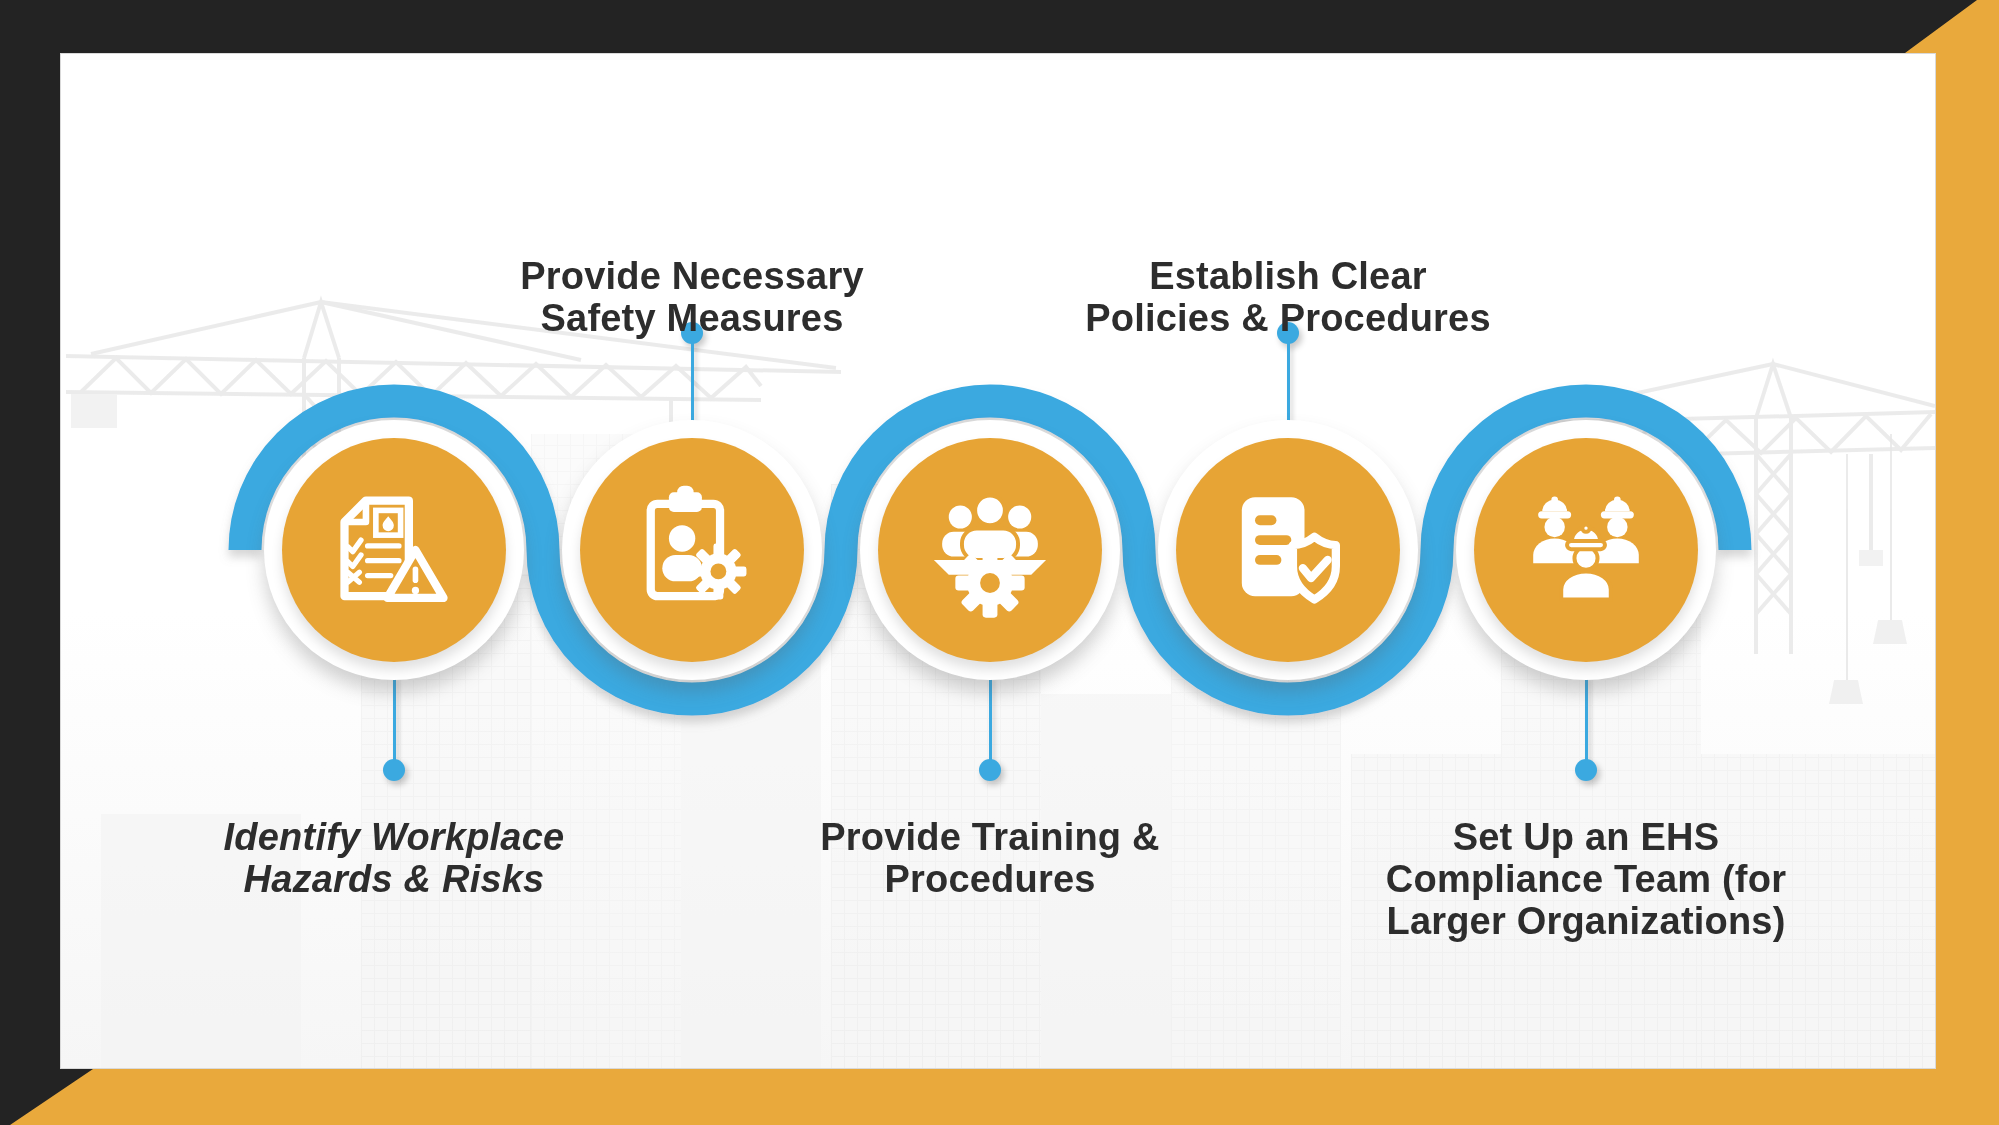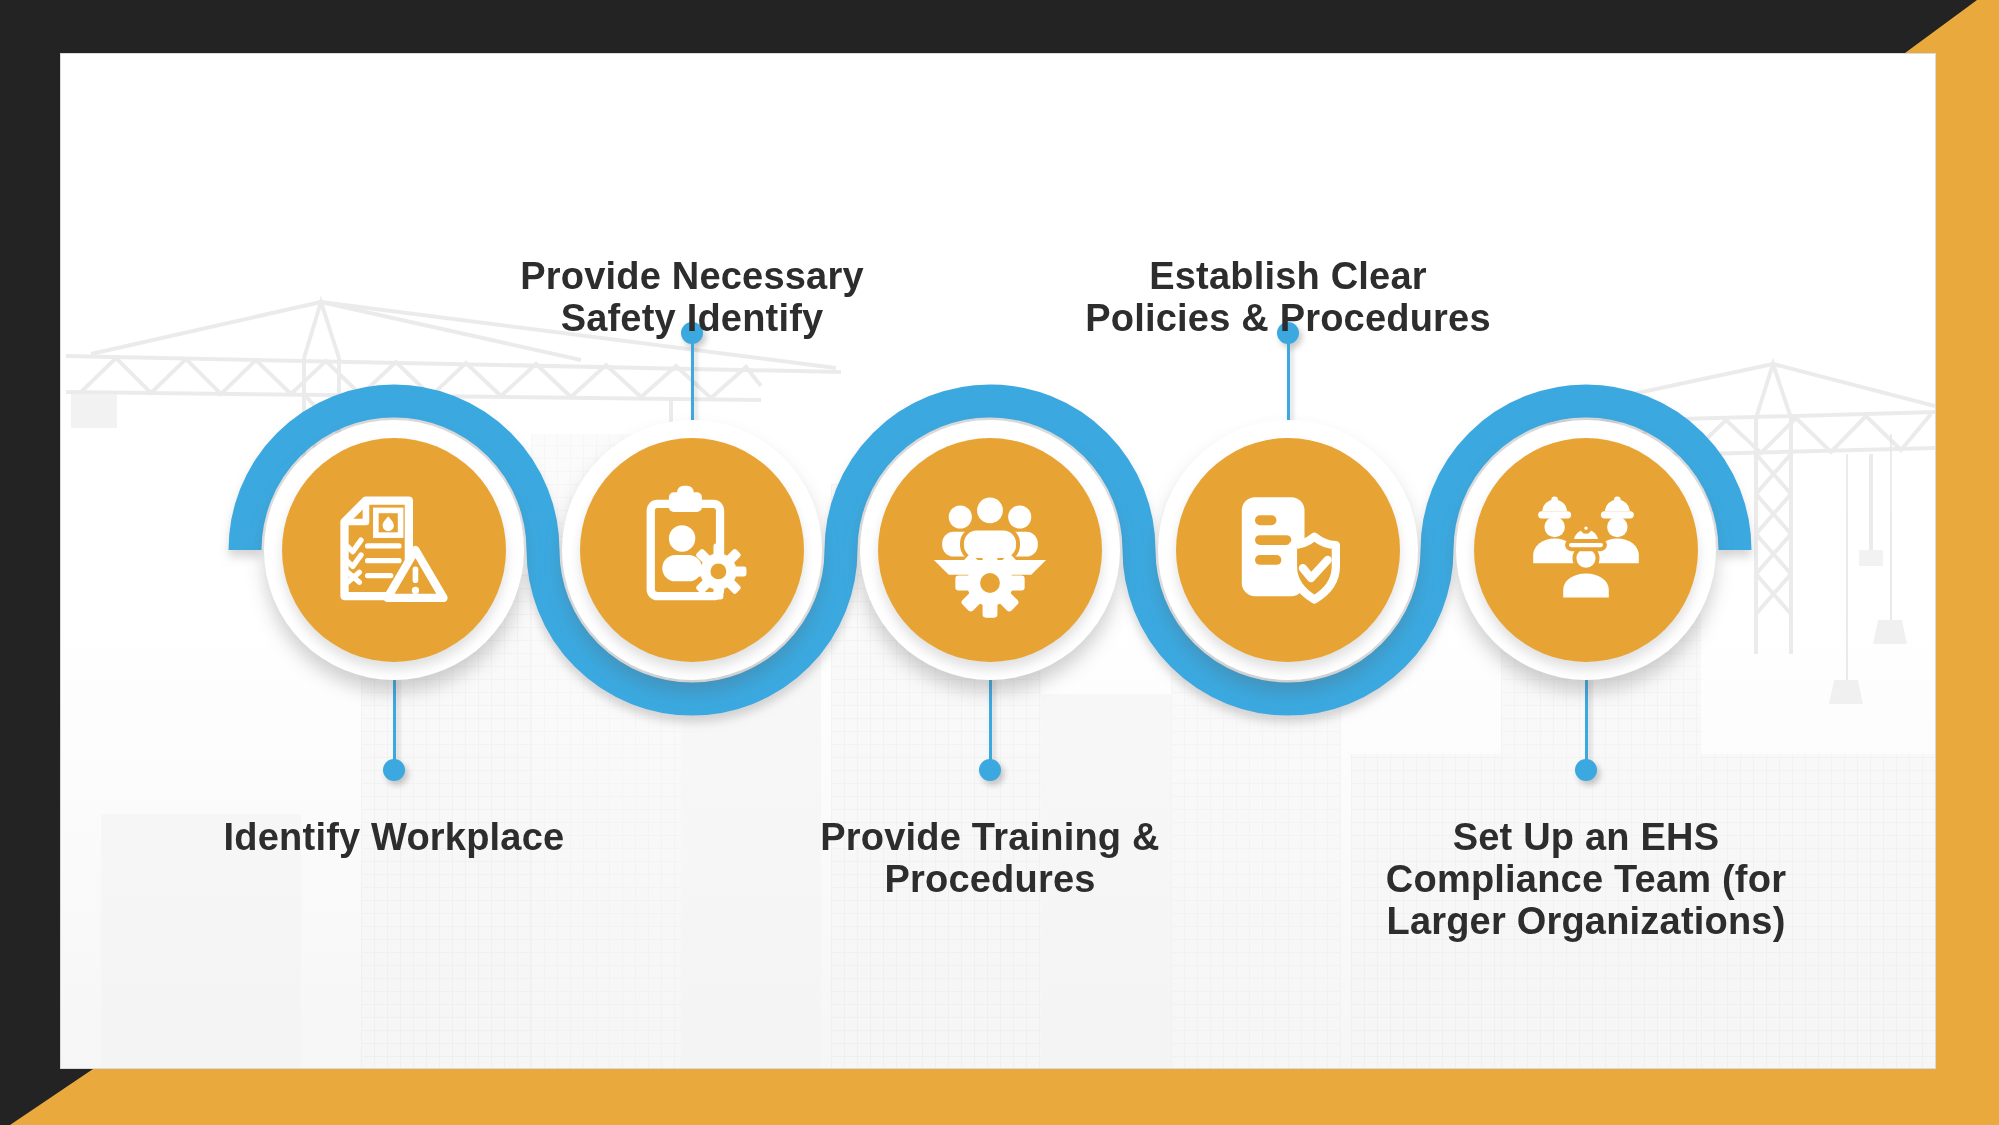--- a/index.html
+++ b/index.html
@@ -237,26 +237,27 @@
 
         <circle cx="50" cy="55" r="7"></circle>
         <rect x="38.5" y="44.5" width="23" height="5" rx="2.5"></rect>
         <path d="M41.5 44.5 a8.5 8 0 0 1 17 0 z"></path>
         <rect x="47.8" y="34.5" width="4.4" height="4.5" rx="2.2"></rect>
         <path d="M35 80 v-6 a15 11 0 0 1 30 0 v6 z"></path>
       </g>
     </svg>
   </div>
 
-  <div class="label bottom" style="left:44px;">
+  <div class="label bottom" style="left:44px;font-style:italic;">
     <div>Identify Workplace</div>
+    <div>Hazards &amp; Risks</div>
   </div>
   <div class="label top" style="left:342px;">
     <div>Provide Necessary</div>
-    <div>Safety Identify</div>
+    <div>Safety Measures</div>
   </div>
   <div class="label bottom" style="left:640px;">
     <div>Provide Training &amp;</div>
     <div>Procedures</div>
   </div>
   <div class="label top" style="left:938px;">
     <div>Establish Clear</div>
     <div>Policies &amp; Procedures</div>
   </div>
   <div class="label bottom" style="left:1236px;">

